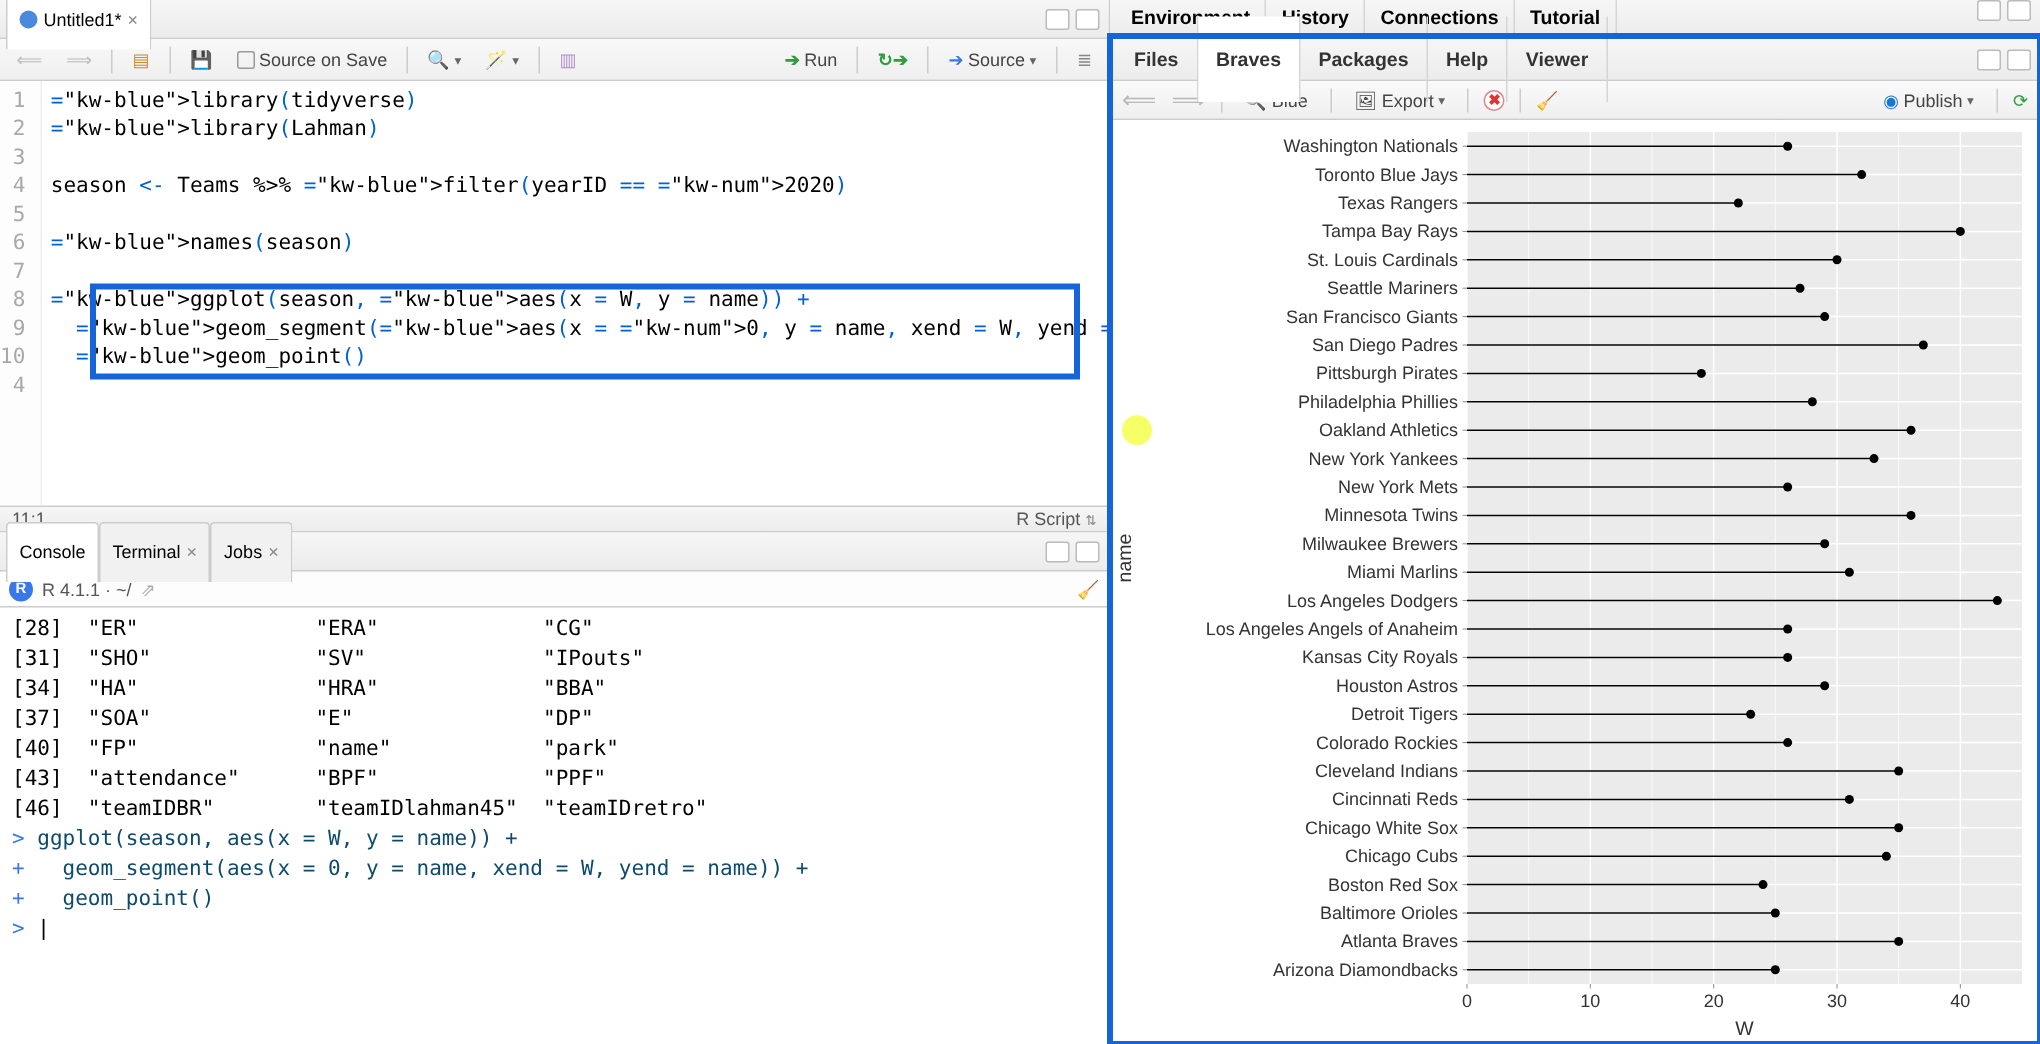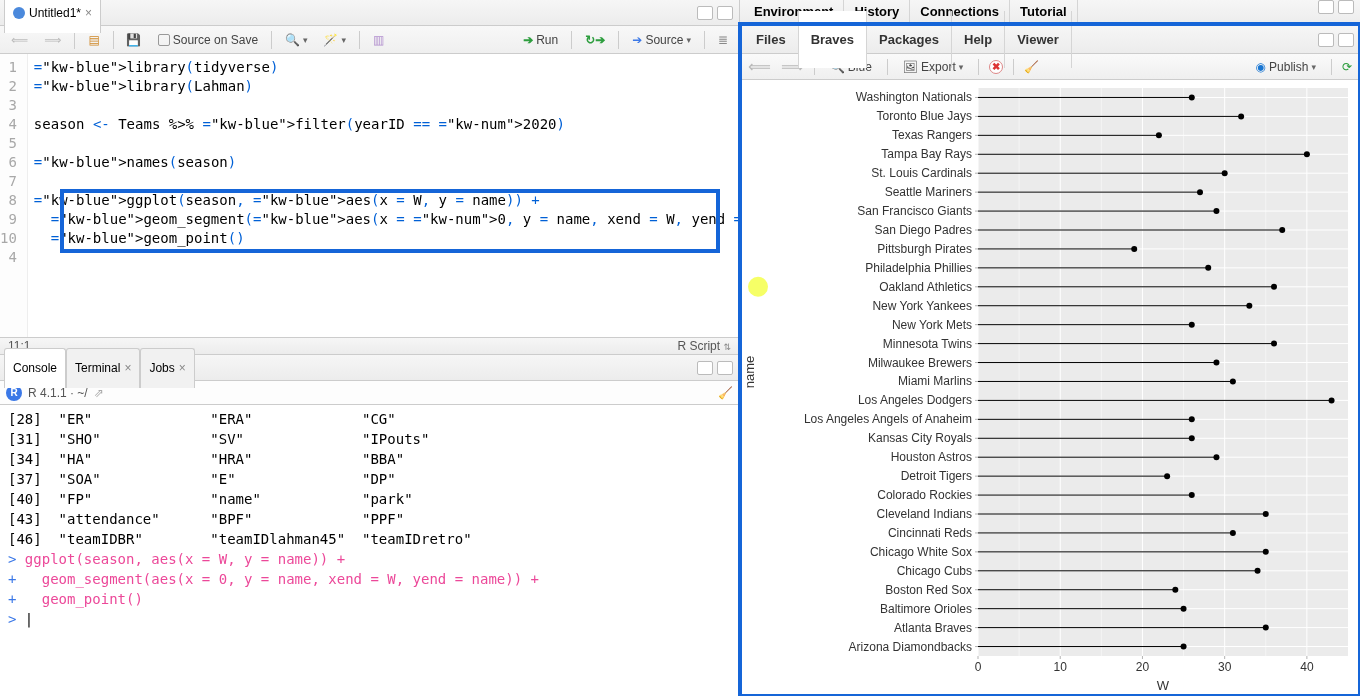--- a/index.html
+++ b/index.html
@@ -38,21 +38,21 @@
 .updown { font-size:9px; color:#888;}
 
 
 .console-tabs { display:flex; align-items:center; height:26px; background:linear-gradient(#f6f6f6,#ececec); border-bottom:1px solid #ccc; padding-left:4px; gap:0; position:relative;}
 .console-tabs .tab { background:#fff; }
 .console-tabs .tab.inactive { background:#f1f1f1; }
 .console-header { display:flex; align-items:center; height:24px; border-bottom:1px solid #ccc; padding:0 6px; font-size:12px; color:#555; gap:6px; background:#fdfdfd;}
 .r-badge { width:16px; height:16px; border-radius:50%; background:#3b78e7; color:#fff; font-size:10px; font-weight:bold; display:flex; align-items:center; justify-content:center;}
 .console-body { flex:1; overflow:auto; font-family:"Lucida Console","DejaVu Sans Mono",monospace; font-size:14px; line-height:20px; padding:4px 8px; white-space:pre; color:#000;}
 .console-body .prompt { color:#3b78e7;}
-.console-body .code-in { color:#ec4899;}
+.console-body .code-in { color:#0c4a6e;}
 .broom { color:#c88a2a;}
 
 
 .env-tabs { display:flex; height:26px; background:linear-gradient(#f6f6f6,#ececec); border-bottom:1px solid #ccc; padding-left:4px; position:relative;}
 .env-tabs .tabx { padding:4px 10px; font-size:13px; font-weight:bold; border-right:1px solid #d5d5d5;}
 .plot-tabs { display:flex; align-items:center; height:28px; background:linear-gradient(#f6f6f6,#ececec); border-bottom:1px solid #ccc; padding-left:4px; position:relative;}
 .plot-tabs .ptab { padding:21px 12px; font-size:13px; font-weight:bold; color:#333; border-right:1px solid #d5d5d5;}
 .plot-tabs .ptab.active { background:#fff;}
 .plot-toolbar { display:flex; align-items:center; height:26px; background:linear-gradient(#fafafa,#efefef); border-bottom:1px solid #ccc; padding:0 8px; gap:10px; font-size:12px; color:#444;}
 .nav-arrow { color:#b8b8b8; font-size:16px; }

